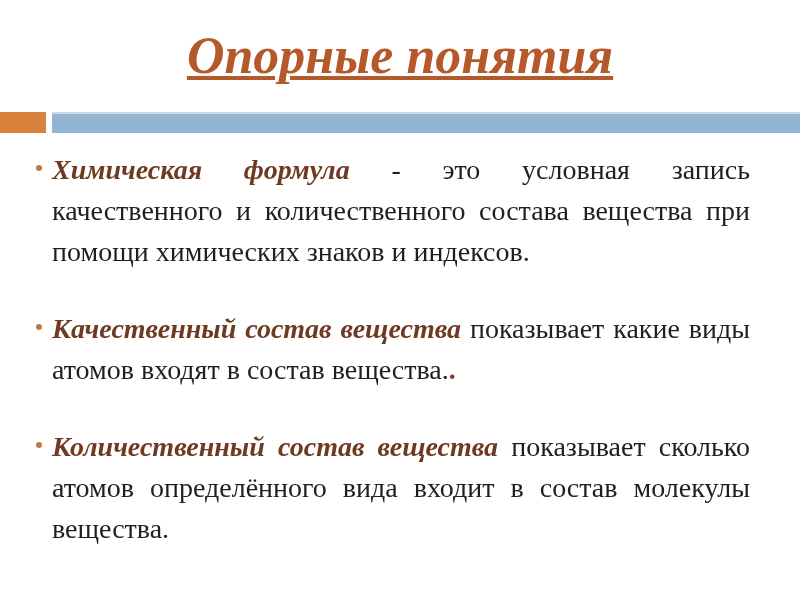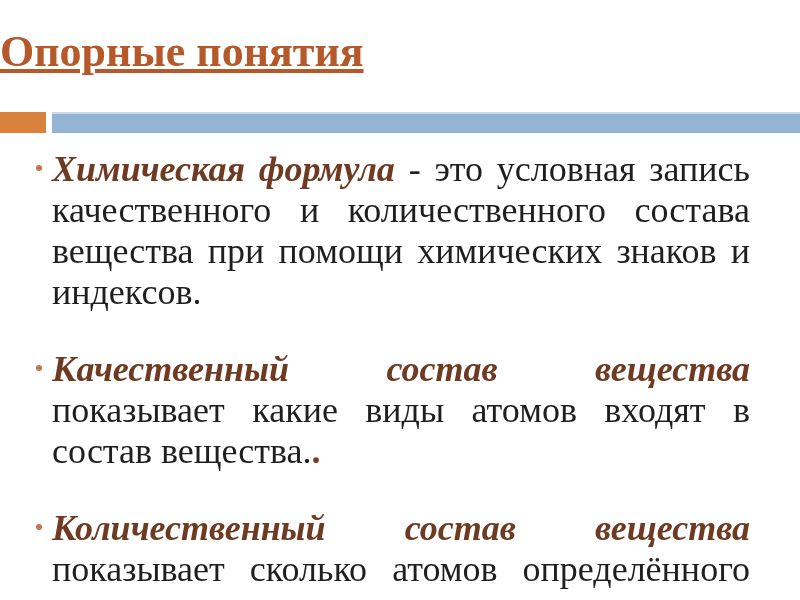--- a/index.html
+++ b/index.html
@@ -14,26 +14,28 @@
     background: #ffffff;
     overflow: hidden;
     font-family: "Liberation Serif", "DejaVu Serif", serif;
   }
   .title {
     position: absolute;
     top: 26px;
     left: 0;
     width: 100%;
     margin: 0;
-    font-size: 44px;
+    text-align: center;
+    font-size: 52px;
     font-weight: bold;
     color: var(--title, #b5582a);
     text-decoration: underline;
     text-decoration-thickness: 4px;
     text-underline-offset: 3px;
+    font-style: italic;
   }
   .accent-row {
     position: absolute;
     top: 112px;
     left: 0;
     width: 800px;
     height: 21px;
   }
   .accent-square {
     position: absolute;
@@ -55,21 +57,21 @@
   }
   .content {
     position: absolute;
     top: 149px;
     left: 52px;
     width: 698px;
   }
   .bullet-item {
     position: relative;
     margin: 0 0 36px 0;
-    font-size: 36px;
+    font-size: 28px;
     line-height: 41px;
     text-align: justify;
     color: var(--body-text, #1f1f1f);
   }
   .bullet-item:nth-child(2) { }
   .bullet-item:last-child { margin-bottom: 16px; }
   .dot {
     position: absolute;
     left: -16px;
     top: 16px;

